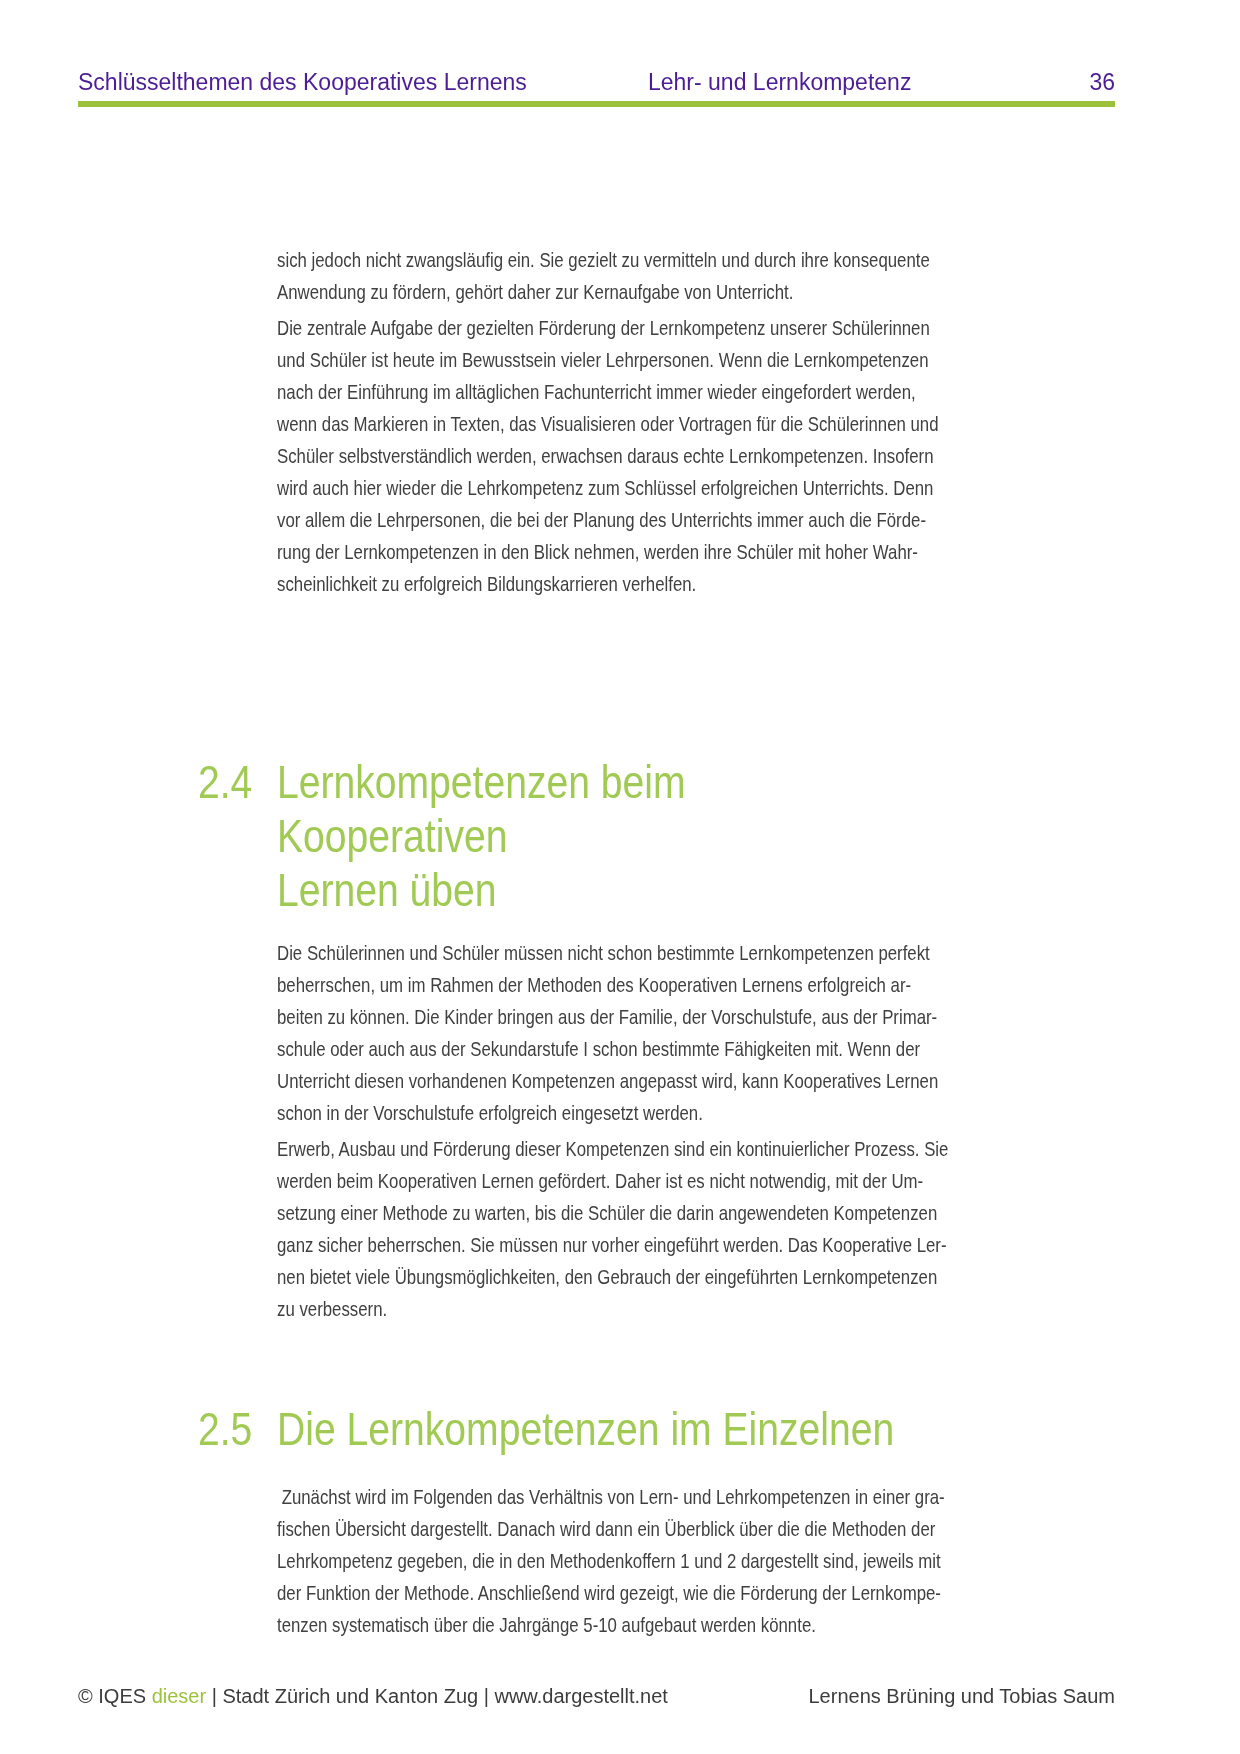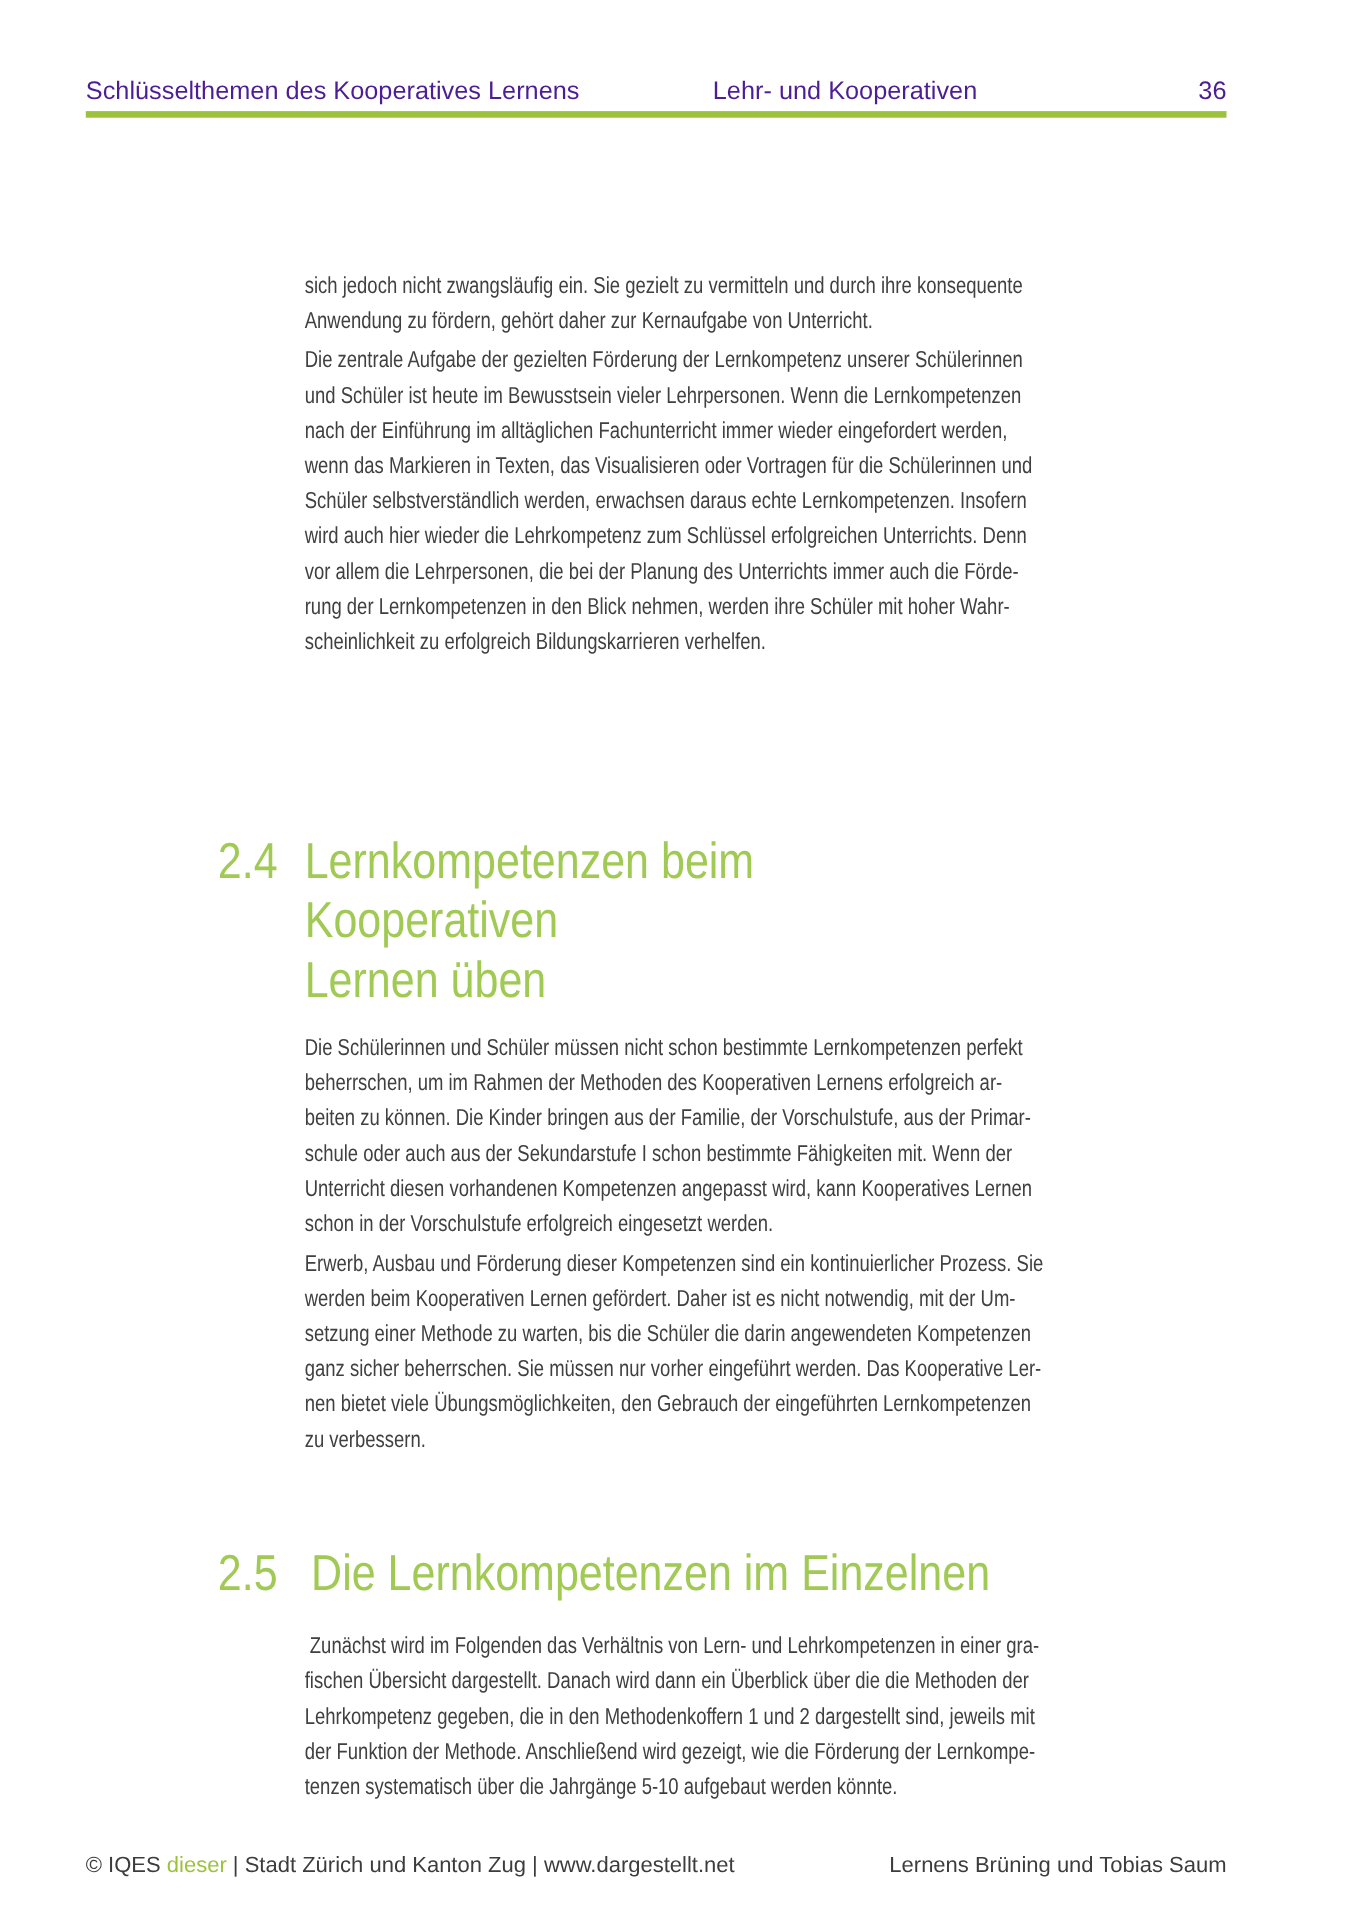--- a/index.html
+++ b/index.html
@@ -70,21 +70,21 @@
     font-weight: normal;
     font-size: 46px;
     line-height: 54px;
     color: #A1CA55;
     white-space: pre-line;
     transform: scaleX(0.85);
     transform-origin: left top;
   }
   .section-24 { margin-top: 155px; margin-bottom: 0; }
   .para-after-24 { margin-top: 20px; }
-  .section-25 { margin-top: 77px; text-align: right; }
+  .section-25 { margin-top: 77px; }
   .para-after-25 { margin-top: 25px; }
 
   
   .footer-row {
     position: absolute;
     left: 78px;
     top: 1684px;
     width: 1037px;
     display: flex;
     justify-content: space-between;
@@ -95,21 +95,21 @@
   }
   .brand-green { color: #9CC23C; }
 </style>
 </head>
 <body>
 
 <div class="page">
 
   <div class="header-row">
     <span class="header-left">Schlüsselthemen des Kooperatives Lernens</span>
-    <span class="header-center">Lehr- und Kooperativen</span>
+    <span class="header-center">Lehr- und Lernkompetenz</span>
     <span class="header-page">36</span>
   </div>
   <div class="header-rule"></div>
 
   <div class="main-column">
 
     <p class="body-text">sich jedoch nicht zwangsläufig ein. Sie gezielt zu vermitteln und durch ihre konsequente
 Anwendung zu fördern, gehört daher zur Kernaufgabe von Unterricht.</p>
 
     <p class="body-text">Die zentrale Aufgabe der gezielten Förderung der Lernkompetenz unserer Schülerinnen

